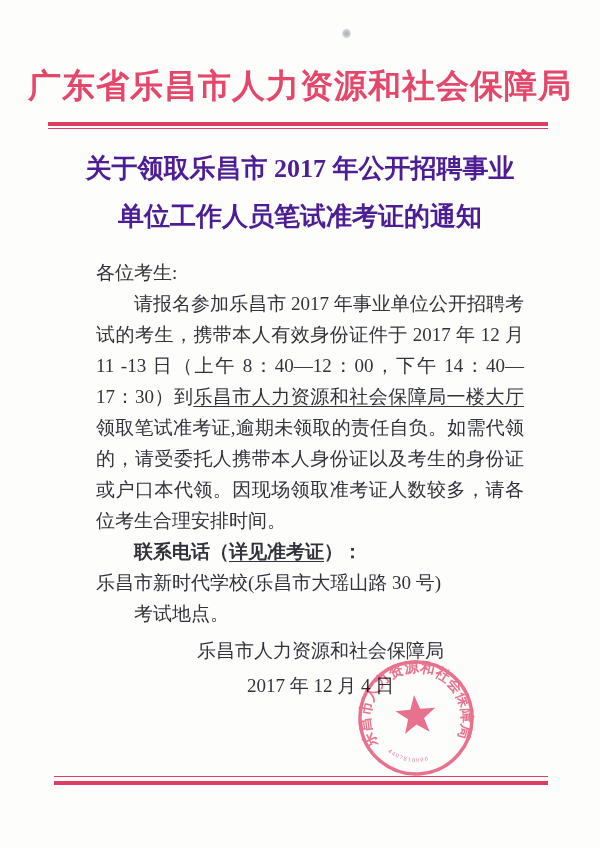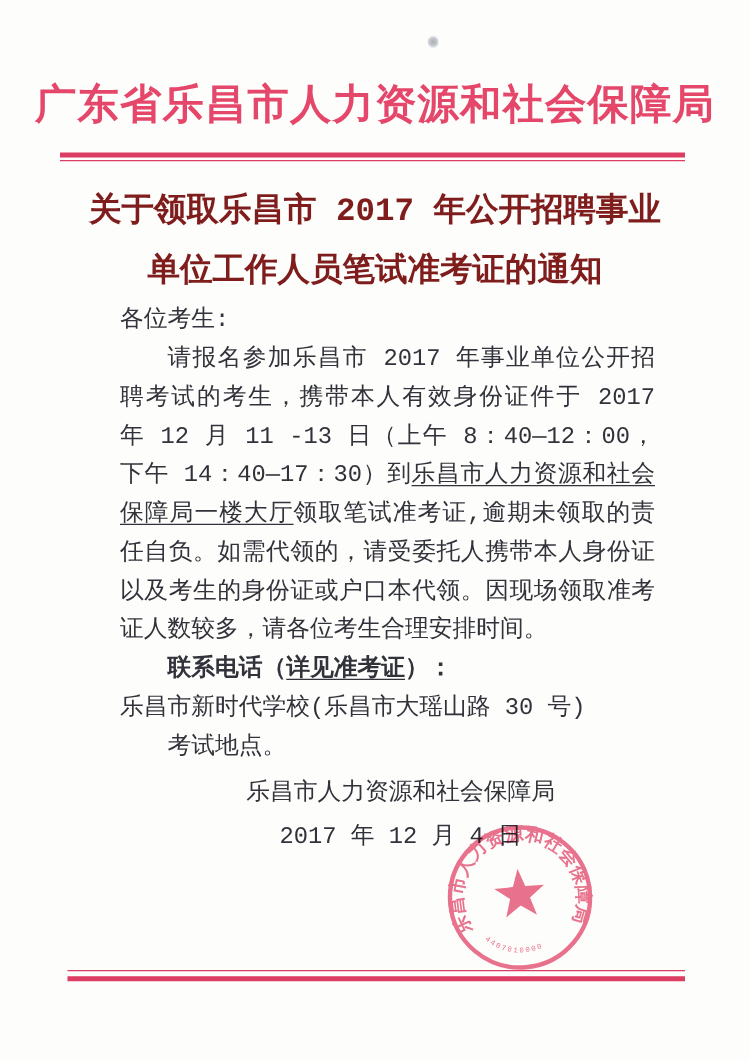--- a/index.html
+++ b/index.html
@@ -1,21 +1,21 @@
 <!DOCTYPE html>
 <html><head>
 <meta charset="utf-8">
 <style>
   html,body{margin:0;padding:0;background:#ffffff;}
   .page{
     position:relative;
     width:600px;height:848px;
     background:#fdfdfc;
     overflow:hidden;
-    font-family:Liberation Mono, monospace;
+    font-family:Liberation Serif, serif;
     color:#32333a;
   }
   
   .letterhead{
     margin:64px 20px 0 20px;
     text-align:center;
     font-size:33px;
     font-weight:700;
     letter-spacing:1px;
     color:#e5476b;
@@ -34,26 +34,26 @@
     height:4px;
     border-top:1px solid #dd3d63;
     border-bottom:4px solid #dd3d63;
   }
   
   .doc-title{
     margin:16px 40px 0 40px;
     text-align:center;
     font-size:26px;
     font-weight:700;
-    color:#7f1d1d;
+    color:#4c1d95;
     line-height:48px;
   }
   
   .content{
-    margin:0 76px 0 96px;
+    margin:16px 76px 0 96px;
     font-size:19px;
     line-height:31px;
     text-align:justify;
   }
   .content p{margin:0;padding:0;}
   .indent{text-indent:2em;}
   .bold{font-weight:700;}
   .loc{padding-left:104px;}
   .u{text-decoration:underline;text-underline-offset:3px;}
   .sig-block{

